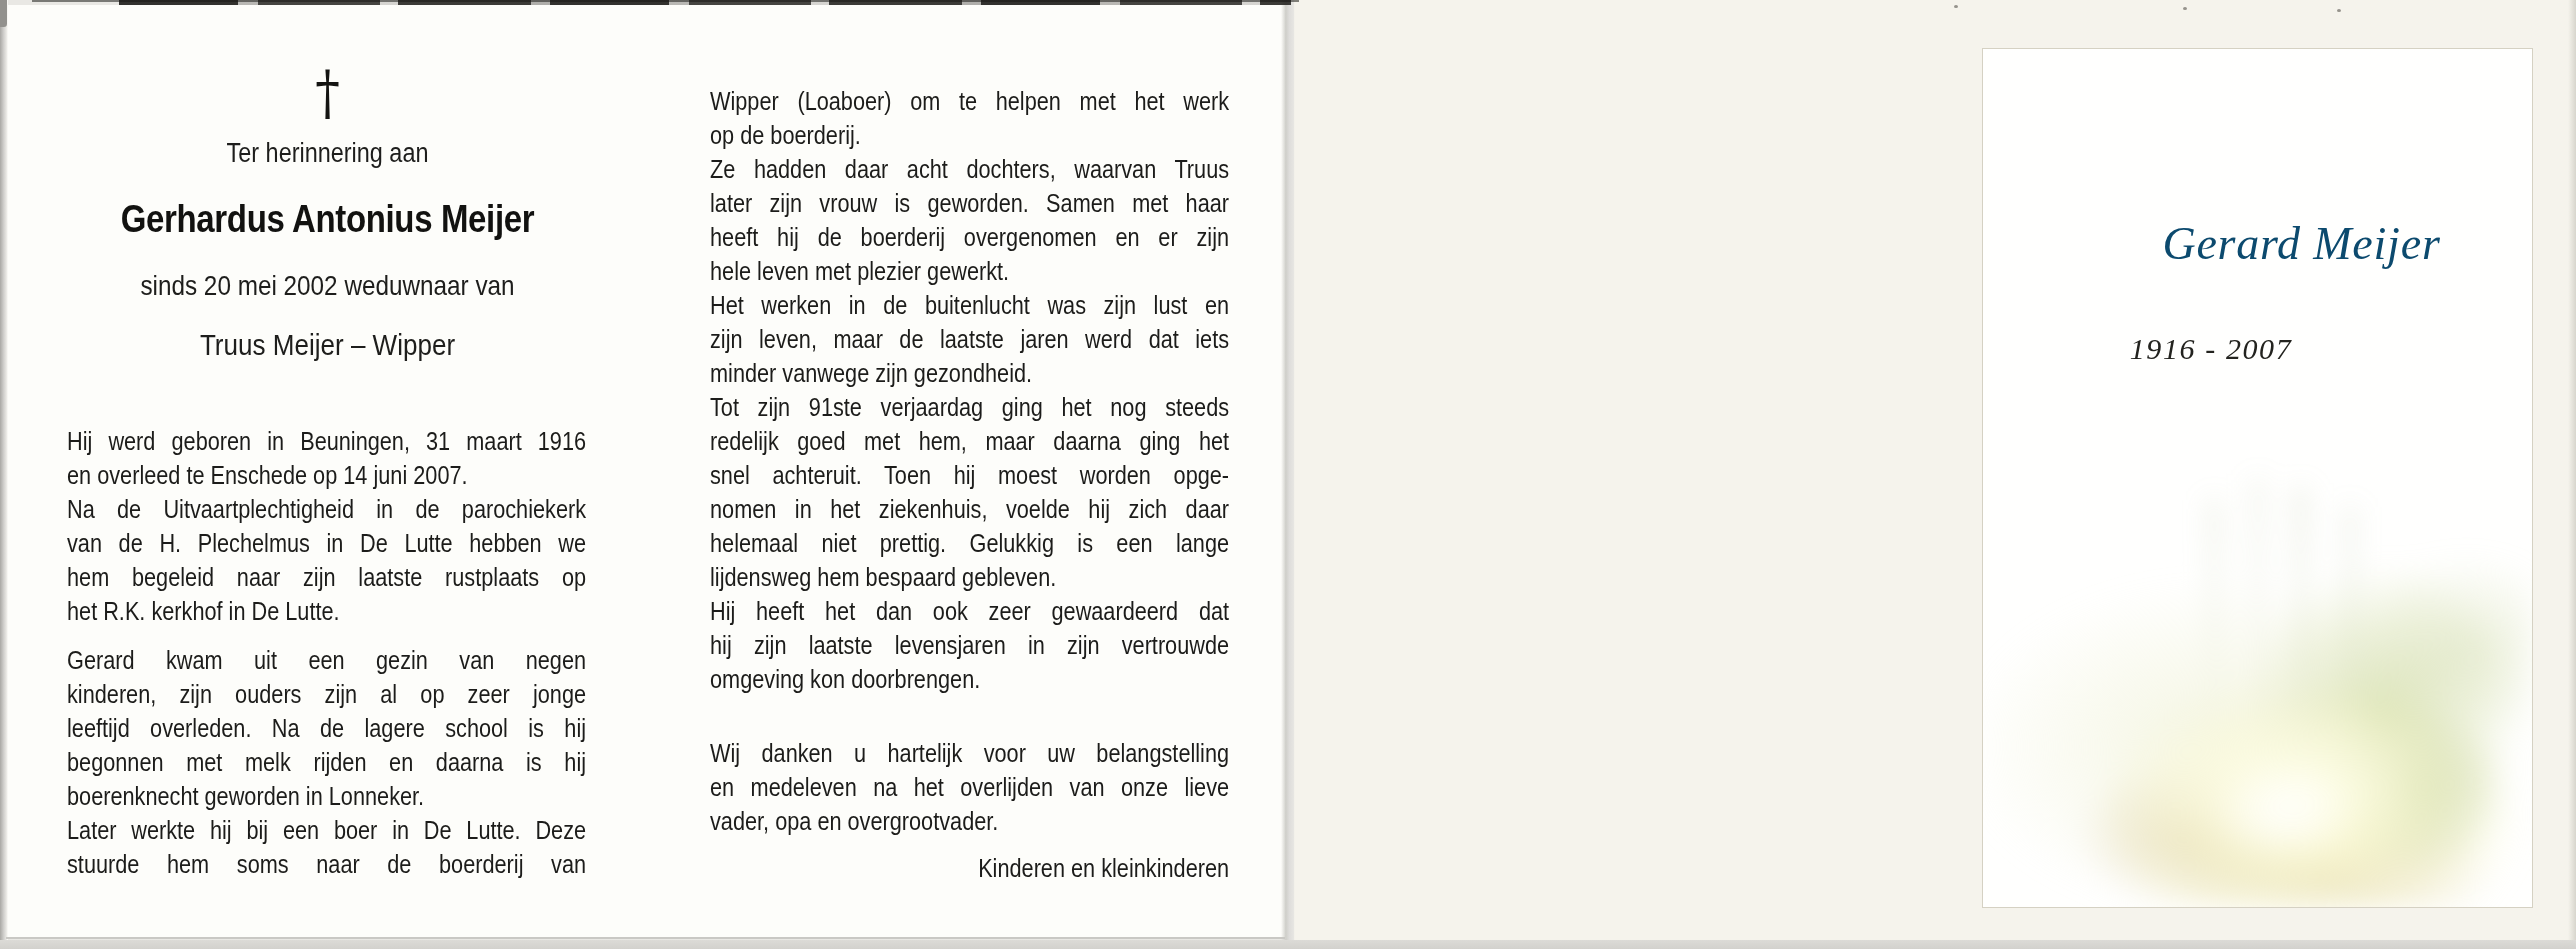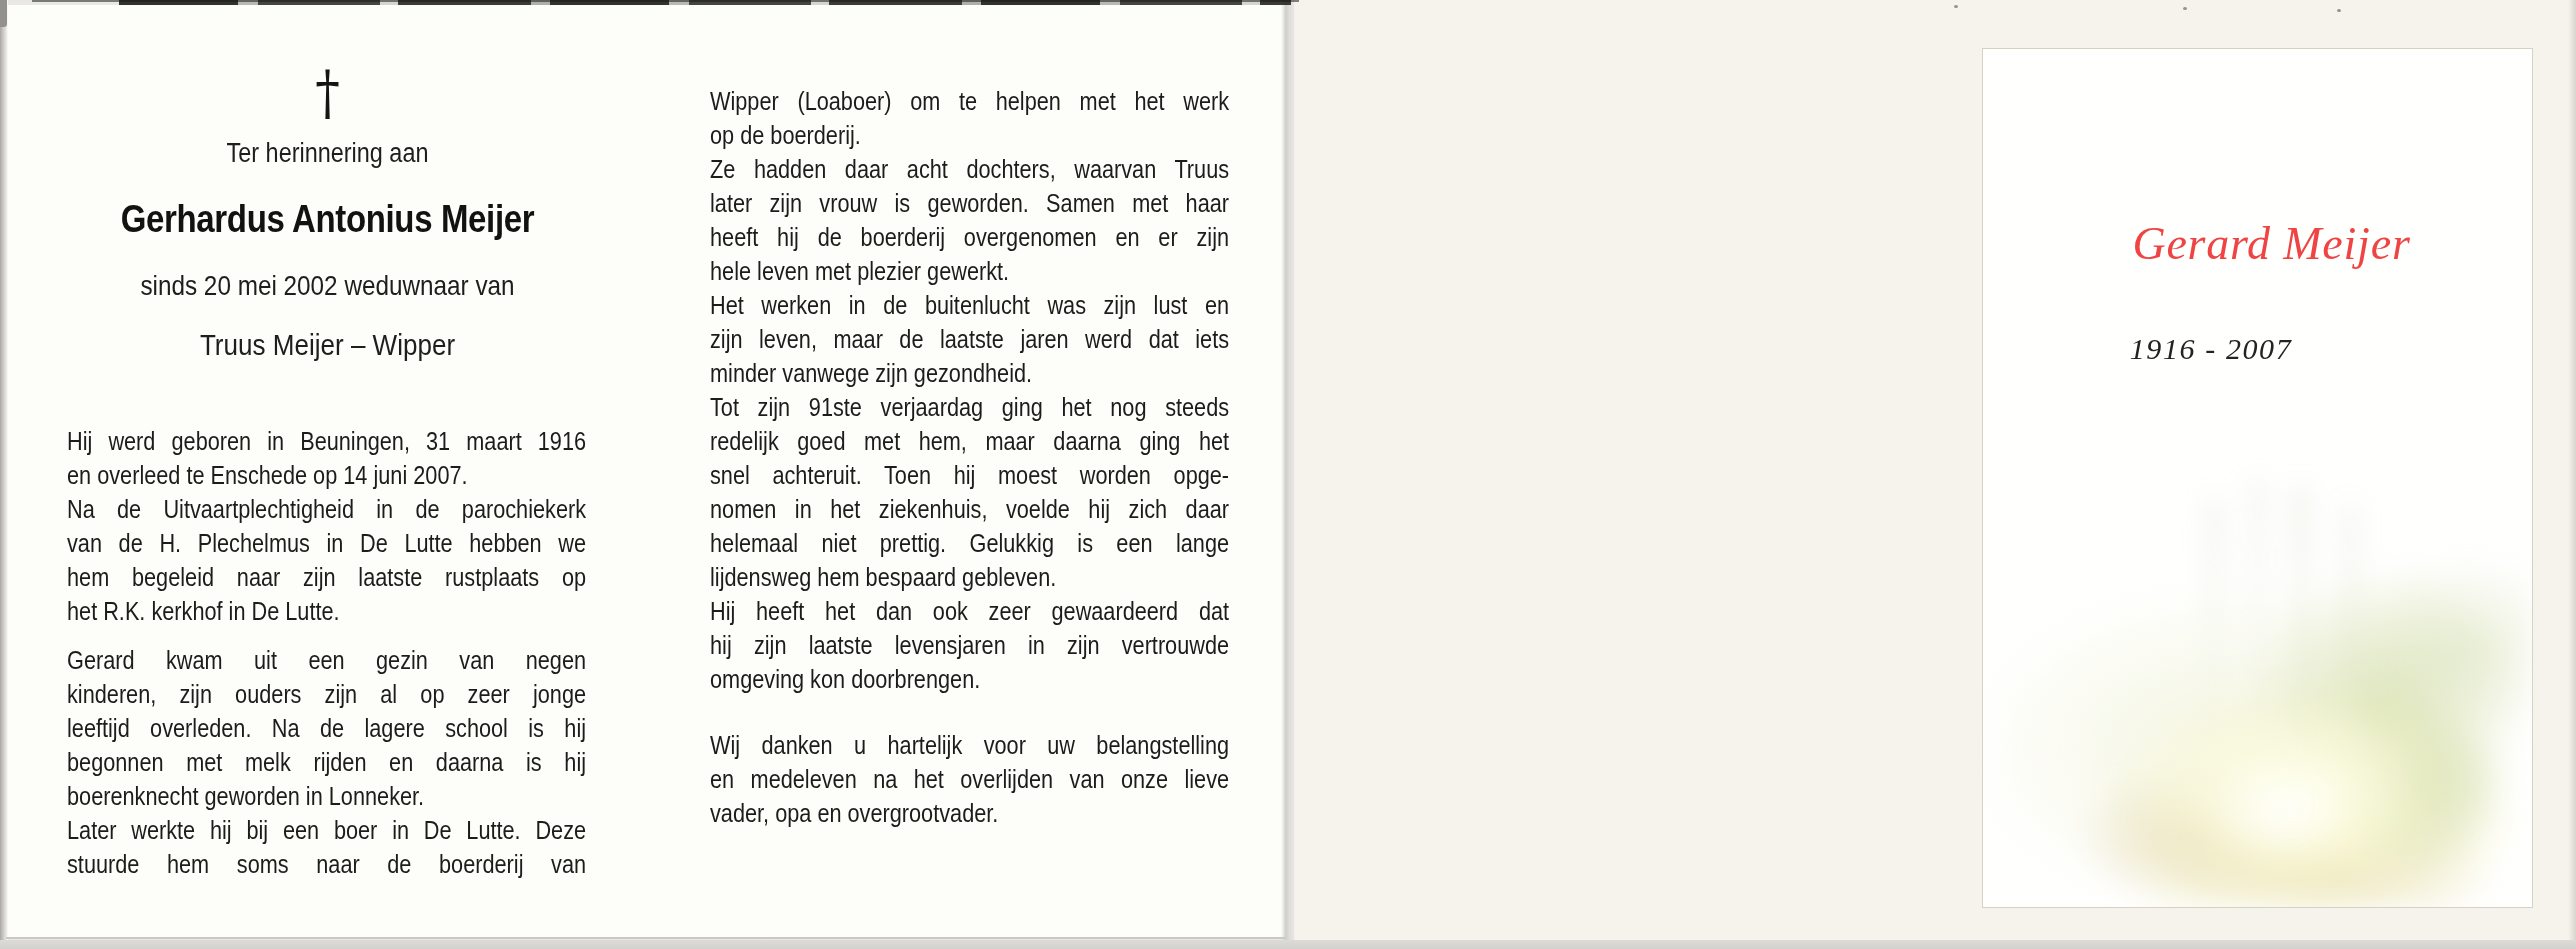--- a/index.html
+++ b/index.html
@@ -39,33 +39,33 @@
   .intro{top:137px;font-size:27px;line-height:33px;}
   .dname{top:199px;font-size:38px;line-height:41px;font-weight:bold;color:#121210;letter-spacing:-0.4px;}
   .widower{top:268px;font-size:28px;line-height:35px;}
   .spouse{top:327px;font-size:30px;line-height:36px;}
 
   .col{position:absolute;width:598px;}
   .col1{left:67px;top:424px;}
   .col2{left:710px;top:84px;}
   .para{margin:0;}
   .col1 .para + .para{margin-top:15px;}
-  .col2 .para:nth-child(2){margin-top:32px;}
+  .col2 .para:nth-child(2){margin-top:40px;}
   .col2 .para:nth-child(3){margin-top:12.7px;}
   .line{width:598px;font-size:25px;line-height:34px;text-align:left;color:#1c1c1a;
     transform:scaleX(.868);transform-origin:0 50%;}
   .line.j{text-align:justify;text-align-last:justify;}
   .line.r{text-align:right;}
 
   
   .memorial-card{position:absolute;left:1982px;top:48px;width:549px;height:858px;
     background:#fffffe;border:0.8px solid #d5d1c3;overflow:hidden;}
-  .script-name{position:absolute;left:14px;top:163px;width:549px;text-align:center;
+  .script-name{position:absolute;left:0;top:163px;width:549px;text-align:center;
     font-family:"Liberation Serif",serif;font-style:italic;font-size:46px;line-height:63px;
-    color:#ef4444;letter-spacing:0.8px;}
+    color:#0c4a6e;letter-spacing:0.8px;padding-left:44px;}
   .years{position:absolute;left:0;top:279px;width:456px;text-align:center;
     font-family:"Liberation Serif",serif;font-style:italic;font-size:30px;line-height:41px;
     color:#23231f;letter-spacing:1.6px;}
   .watercolor{position:absolute;left:0;top:412px;width:549px;height:446px;filter:blur(13.5px);
     background:
       radial-gradient(46% 30% at 57% 74%, rgba(255,255,238,.95), rgba(255,255,255,0) 70%),
       radial-gradient(52% 42% at 60% 80%, rgba(248,245,185,.85), rgba(255,255,255,0) 75%),
       radial-gradient(36% 46% at 73% 56%, rgba(213,223,173,.8), rgba(255,255,255,0) 72%),
       radial-gradient(24% 28% at 79% 74%, rgba(172,192,132,.7), rgba(255,255,255,0) 70%),
       radial-gradient(30% 24% at 38% 84%, rgba(214,198,152,.55), rgba(255,255,255,0) 72%),
@@ -133,20 +133,23 @@
         <div class="line">lijdensweg hem bespaard gebleven.</div>
         <div class="line j">Hij heeft het dan ook zeer gewaardeerd dat</div>
         <div class="line j">hij zijn laatste levensjaren in zijn vertrouwde</div>
         <div class="line">omgeving kon doorbrengen.</div>
       </div>
       <div class="para">
         <div class="line j">Wij danken u hartelijk voor uw belangstelling</div>
         <div class="line j">en medeleven na het overlijden van onze lieve</div>
         <div class="line">vader, opa en overgrootvader.</div>
       </div>
+      <div class="para">
+        <div class="line r">Kinderen en kleinkinderen</div>
+      </div>
     </div>
 
   <div class="memorial-card">
     <div class="watercolor"></div>
     <div class="script-name">Gerard Meijer</div>
     <div class="years">1916 - 2007</div>
   </div>
 
   <div class="top-edge2"></div>
   <div class="top-edge"></div>

